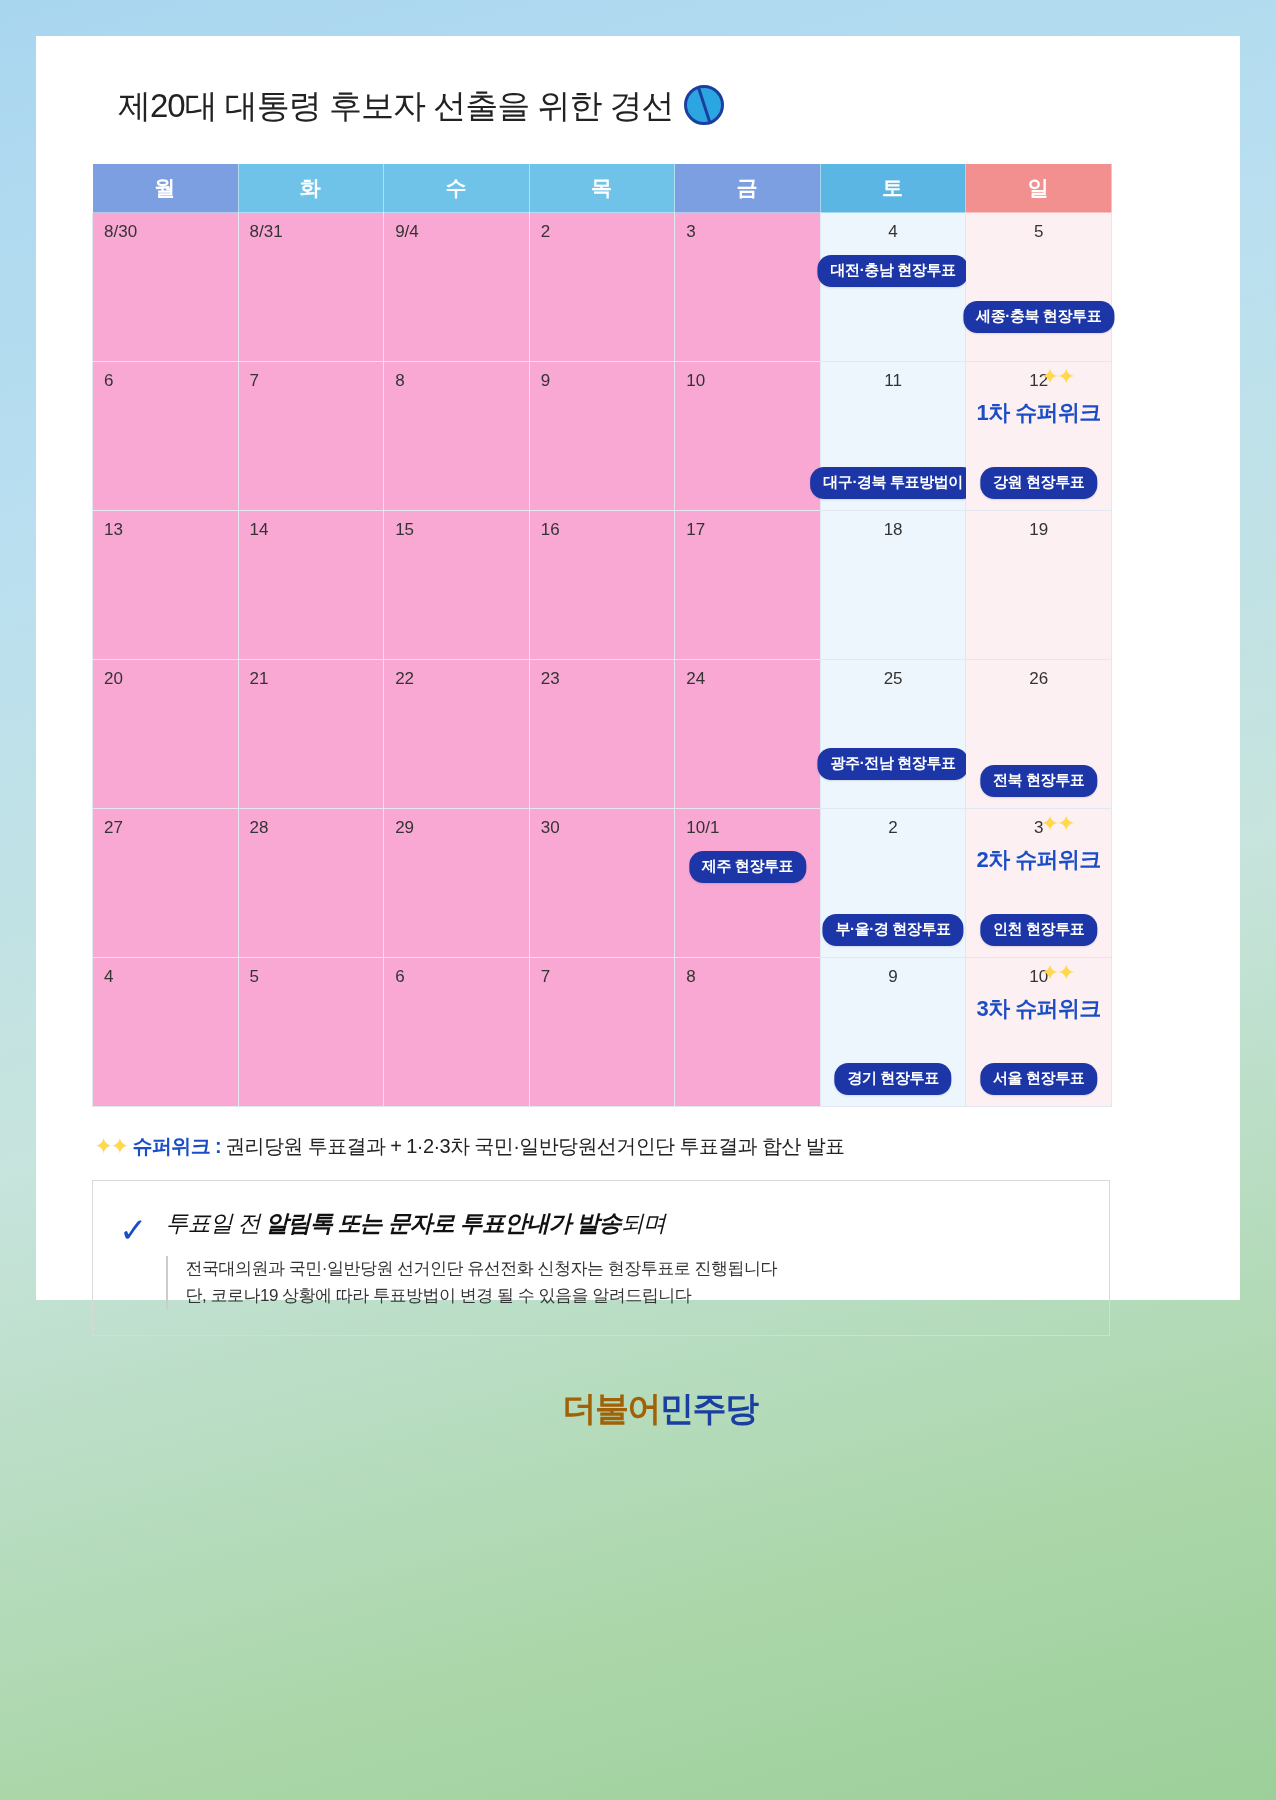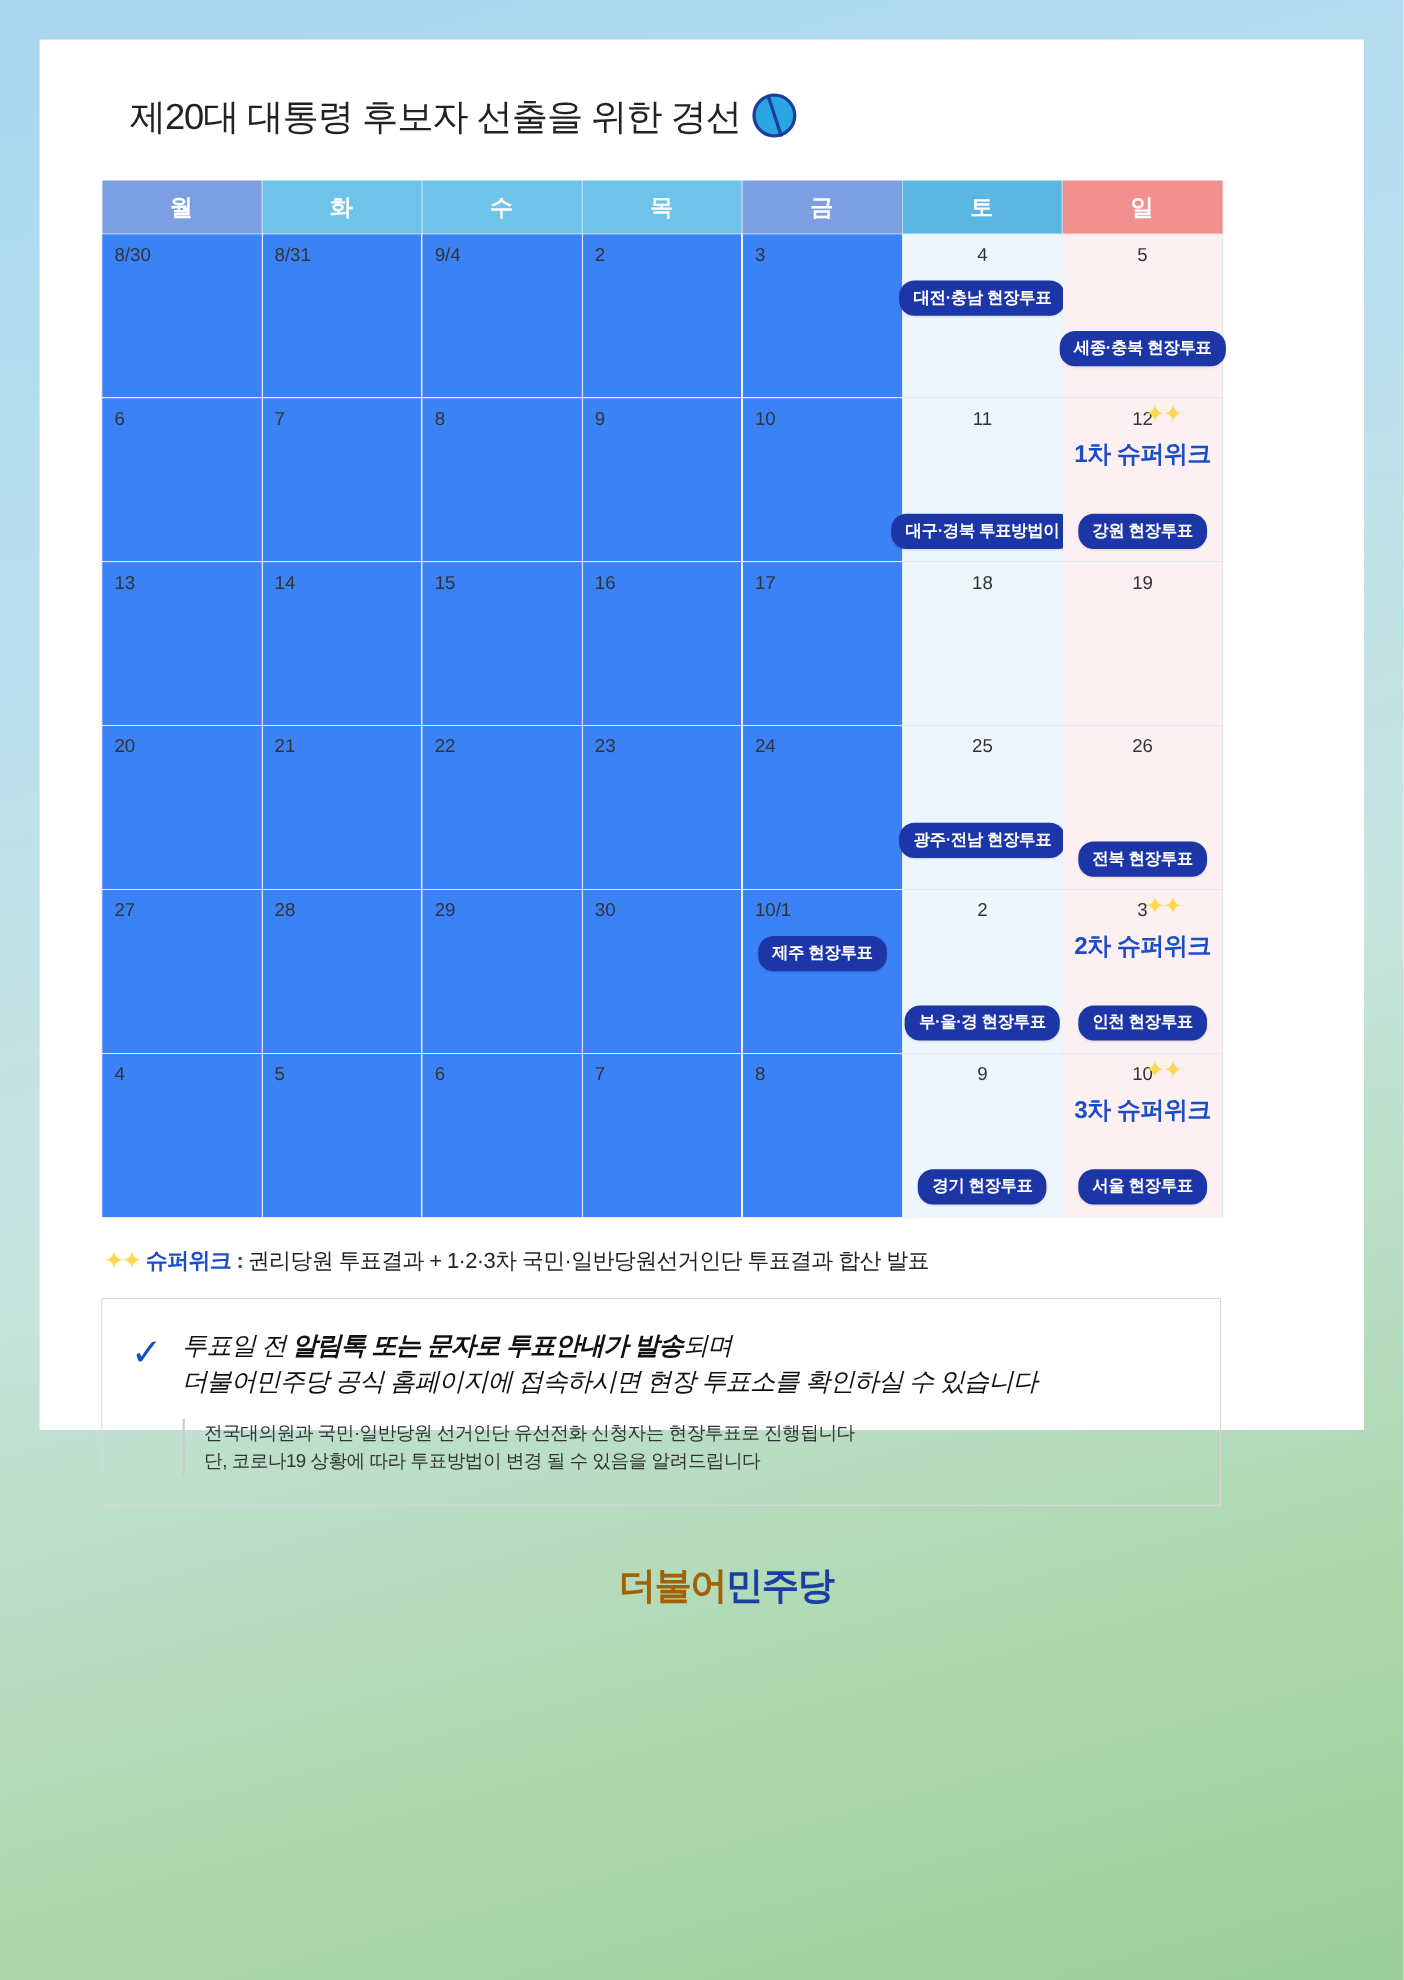--- a/index.html
+++ b/index.html
@@ -89,21 +89,21 @@
     color: #ffffff;
     border: 1px solid rgba(255,255,255,0.45);
     letter-spacing: 1px;
   }
   .cal td {
     height: 148px;
     vertical-align: top;
     border: 1px solid #e2e7f0;
     padding: 0;
     position: relative;
-    background: #3b82f6;
+    background: #f9a8d4;
   }
   .daynum {
     position: absolute;
     left: 11px;
     top: 9px;
     font-size: 17px;
     color: #333;
   }
   td.sat { background: #eef6fd; }
   td.sun { background: #fdf0f2; }
@@ -400,21 +400,20 @@
       <span>권리당원 투표결과 + 1·2·3차 국민·일반당원선거인단 투표결과 합산 발표</span>
     </div>
 
     <div class="notice">
       <div class="check">✓</div>
       <div>
         <div class="notice-main">
           <div>
             <span>투표일 전 </span><b>알림톡 또는 문자로 투표안내가 발송</b><span>되며</span>
           </div>
-          <div>더불어민주당 공식 홈페이지에 접속하시면 현장 투표소를 확인하실 수 있습니다</div>
         </div>
         <div class="notice-sub">
           <div>전국대의원과 국민·일반당원 선거인단 유선전화 신청자는 현장투표로 진행됩니다</div>
           <div>단, 코로나19 상황에 따라 투표방법이 변경 될 수 있음을 알려드립니다</div>
         </div>
       </div>
     </div>
 
     <div class="footer">
       <span class="logo-text"><span class="g">더불어</span><span class="b">민주당</span></span>

